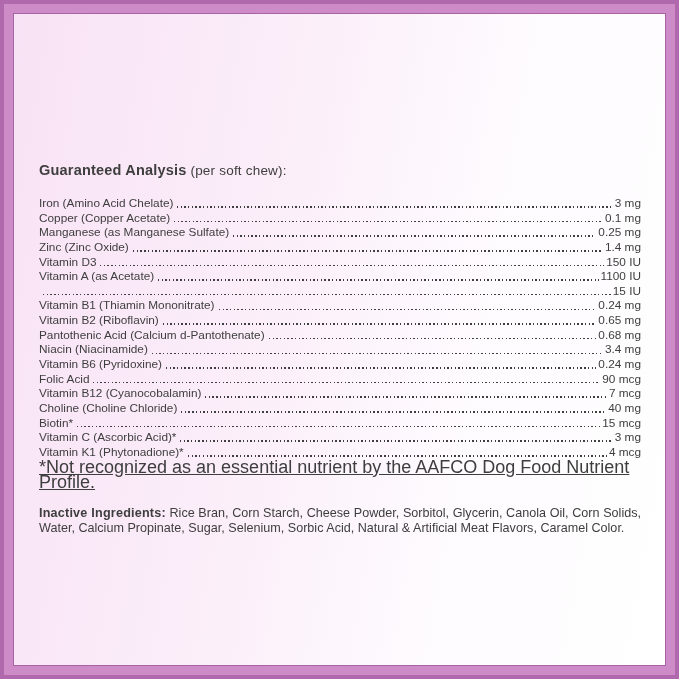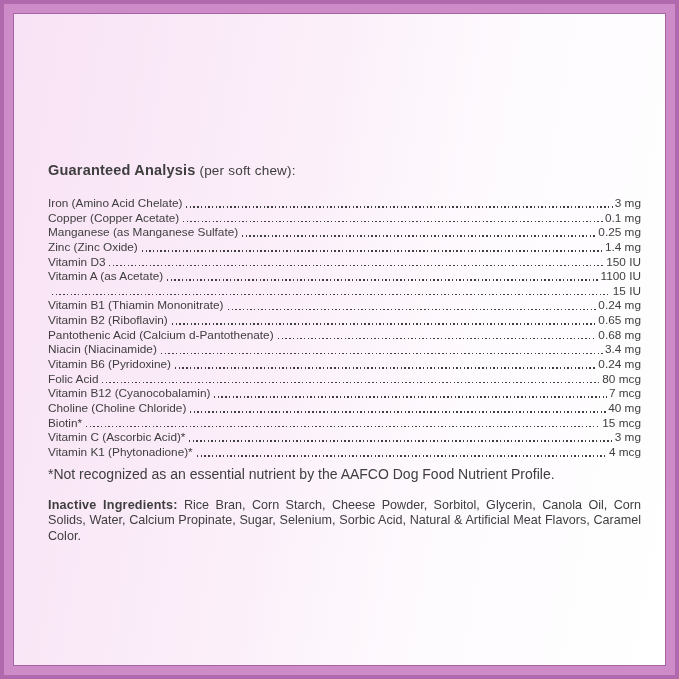--- a/index.html
+++ b/index.html
@@ -23,21 +23,21 @@
     background: var(--border-outer);
   }
   .frame-inner {
     position: absolute; inset: 4px;
     background: var(--border-inner);
   }
   .panel {
     position: absolute; inset: 10px;
     background: linear-gradient(100deg, var(--bg-left) 0%, #fbeef9 38%, #fefbfe 68%, var(--bg-right) 100%);
     box-shadow: 0 0 0 1px var(--border-line);
-    padding: 146px 24px 0 34px;
+    padding: 146px 24px 0 25px;
   }
   .title-line {
     line-height: 20px;
     letter-spacing: 0.2px;
   }
   .title {
     font-size: 14.5px;
     font-weight: bold;
   }
   .title-suffix {
@@ -59,23 +59,23 @@
   .leader {
     flex: 1 1 auto;
     align-self: flex-end;
     height: 1.5px;
     margin: 0 2px 3px 4px;
     background-image: repeating-linear-gradient(to right,
       var(--text) 0, var(--text) 1.4px,
       transparent 1.4px, transparent 3.7px);
   }
   .footnote {
-    margin-top: 7px;
-    font-size: 14px;
+    font-size: 18px;
     line-height: 15px;
+    text-decoration: underline;
   }
   .inactive {
     margin-top: 16px;
     font-size: 12.6px;
     line-height: 15.5px;
     text-align: justify;
     text-align-last: left;
   }
   .inactive-heading { font-weight: bold; letter-spacing: 0.2px; }
 </style>
@@ -158,21 +158,21 @@
 
         <div class="row">
           <span class="nutrient-name">Vitamin B6 (Pyridoxine)</span>
           <span class="leader"></span>
           <span class="nutrient-value">0.24 mg</span>
         </div>
 
         <div class="row">
           <span class="nutrient-name">Folic Acid</span>
           <span class="leader"></span>
-          <span class="nutrient-value">80 mcg</span>
+          <span class="nutrient-value">90 mcg</span>
         </div>
 
         <div class="row">
           <span class="nutrient-name">Vitamin B12 (Cyanocobalamin)</span>
           <span class="leader"></span>
           <span class="nutrient-value">7 mcg</span>
         </div>
 
         <div class="row">
           <span class="nutrient-name">Choline (Choline Chloride)</span>

